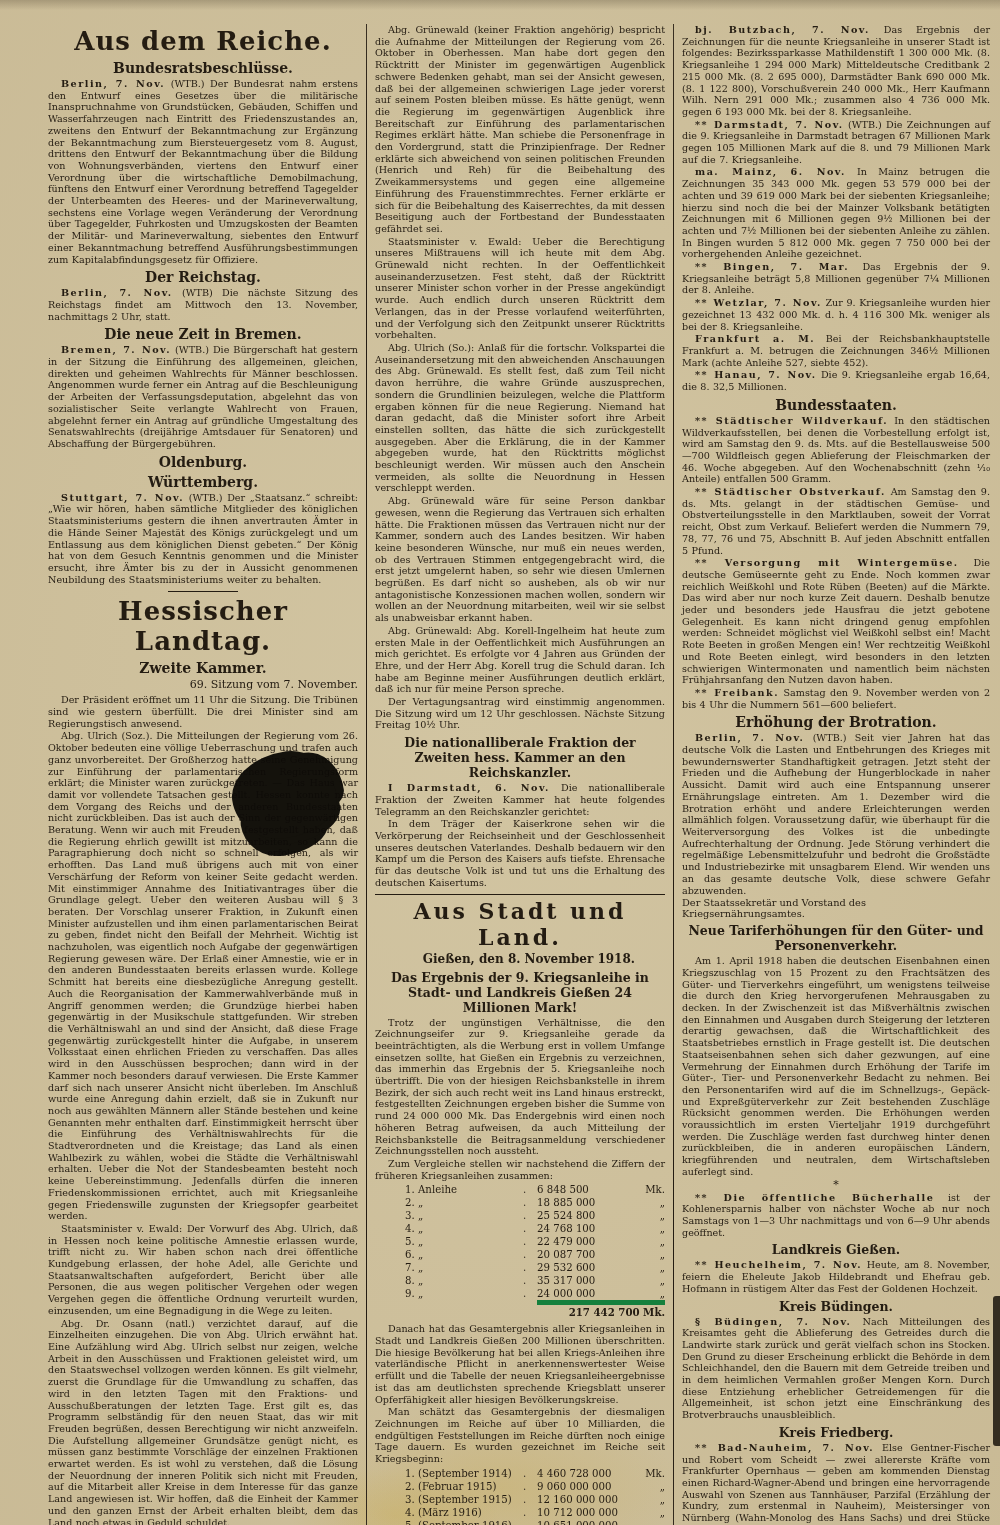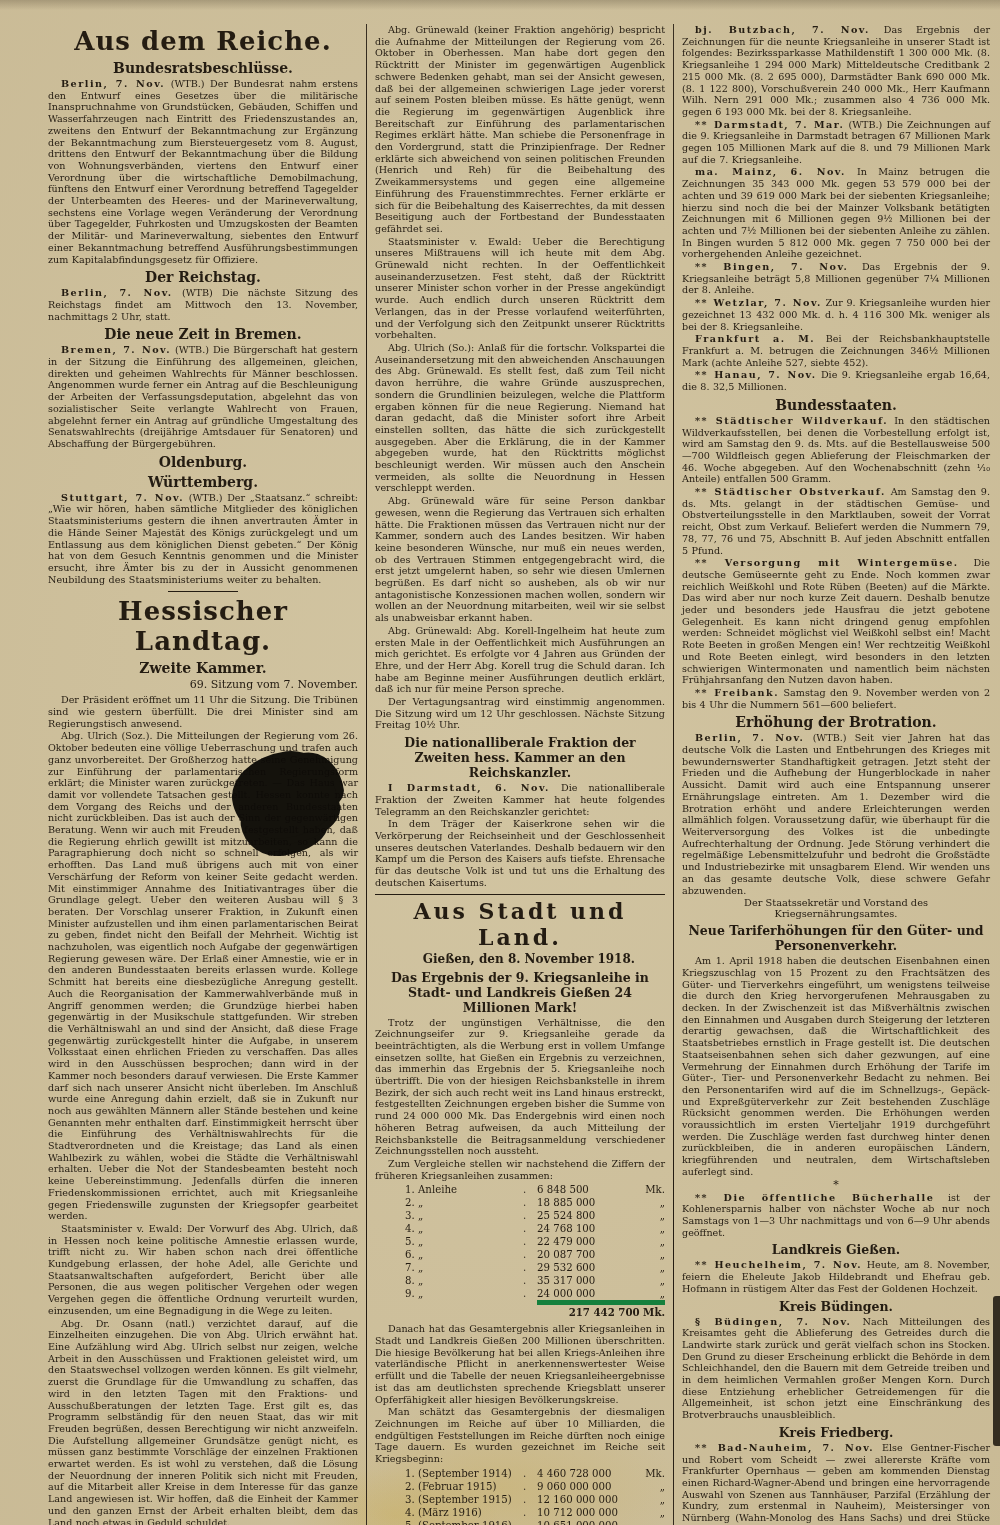--- a/index.html
+++ b/index.html
@@ -22,21 +22,21 @@
   .headline1{font-size:26px;font-weight:bold;text-align:center;margin:2px 0 1px;letter-spacing:1px;}
   .headline2{font-size:14px;font-weight:bold;text-align:center;margin:4px 0 2px;}
   .headline3{font-size:12.5px;font-weight:bold;text-align:center;margin:4px 0 2px;}
   .subline{font-size:11px;text-align:right;margin:1px 0 3px;}
   .para{font-size:9.6px;line-height:11.7px;text-align:justify;text-indent:13px;margin:0 0 1px;word-spacing:.4px;}
   .para .lead{font-weight:bold;letter-spacing:1.5px;}
   .dateline{font-size:12px;text-align:right;padding-right:30px;font-weight:bold;margin:2px 0;}
   .shortrule{width:70px;border-top:1.6px solid #241c12;margin:6px auto 4px;}
   .toprule{border-top:1.4px solid #241c12;margin:5px 0 3px;}
   .star{text-align:center;font-size:11px;line-height:10px;margin:2px 0;}
-  .sig{font-size:9.8px;text-align:center;margin:1px 0 2px;}
+  .sig{font-size:9.8px;text-align:left;margin:1px 0 2px;}
   .ltable{font-size:10.2px;margin:2px 0 3px 30px;}
   .lrow{display:flex;line-height:13px;}
   .lrow .lab{width:118px;white-space:nowrap;}
   .lrow .dots{flex:1;overflow:hidden;white-space:nowrap;letter-spacing:6px;color:#40362a;}
   .lrow .val{width:102px;text-align:left;white-space:nowrap;}
   .lrow .unit{width:26px;text-align:right;white-space:nowrap;}
   .ltotal{display:flex;line-height:15px;font-weight:bold;}
   .ltotal .lab{width:118px;}
   .ltotal .dots{flex:1;}
   .ltotal .val{width:128px;text-align:right;border-top:5px solid #15803d;white-space:nowrap;}
@@ -181,23 +181,23 @@
           <div class="lab">5. (September 1916)</div>
           <div class="dots">. . . . . .</div>
           <div class="val">10 651 000 000</div>
           <div class="unit">„</div>
         </div>
       </div>
     </div>
   <div class="divider"></div>
   <div class="col col-right" id="col-right">
       <div class="para"><span class="lead">bj. Butzbach, 7. Nov.</span> <span>Das Ergebnis der Zeichnungen für die neunte Kriegsanleihe in unserer Stadt ist folgendes: Bezirkssparkasse Mathildenstift 1 300 000 Mk. (8. Kriegsanleihe 1 294 000 Mark) Mitteldeutsche Creditbank 2 215 000 Mk. (8. 2 695 000), Darmstädter Bank 690 000 Mk. (8. 1 122 800), Vorschußverein 240 000 Mk., Herr Kaufmann Wilh. Nern 291 000 Mk.; zusammen also 4 736 000 Mk. gegen 6 193 000 Mk. bei der 8. Kriegsanleihe.</span></div>
-      <div class="para"><span class="lead">** Darmstadt, 7. Mar.</span> <span>(WTB.) Die Zeichnungen auf die 9. Kriegsanleihe in Darmstadt betragen 67 Millionen Mark gegen 105 Millionen Mark auf die 8. und 79 Millionen Mark auf die 7. Kriegsanleihe.</span></div>
+      <div class="para"><span class="lead">** Darmstadt, 7. Nov.</span> <span>(WTB.) Die Zeichnungen auf die 9. Kriegsanleihe in Darmstadt betragen 67 Millionen Mark gegen 105 Millionen Mark auf die 8. und 79 Millionen Mark auf die 7. Kriegsanleihe.</span></div>
       <div class="para"><span class="lead">ma. Mainz, 6. Nov.</span> <span>In Mainz betrugen die Zeichnungen 35 343 000 Mk. gegen 53 579 000 bei der achten und 39 619 000 Mark bei der siebenten Kriegsanleihe; hierzu sind noch die bei der Mainzer Volksbank betätigten Zeichnungen mit 6 Millionen gegen 9½ Millionen bei der achten und 7½ Millionen bei der siebenten Anleihe zu zählen. In Bingen wurden 5 812 000 Mk. gegen 7 750 000 bei der vorhergehenden Anleihe gezeichnet.</span></div>
-      <div class="para"><span class="lead">** Bingen, 7. Nov.</span> <span>Das Ergebnis der 9. Kriegsanleihe beträgt 5,8 Millionen gegenüber 7¼ Millionen der 8. Anleihe.</span></div>
+      <div class="para"><span class="lead">** Bingen, 7. Mar.</span> <span>Das Ergebnis der 9. Kriegsanleihe beträgt 5,8 Millionen gegenüber 7¼ Millionen der 8. Anleihe.</span></div>
       <div class="para"><span class="lead">** Wetzlar, 7. Nov.</span> <span>Zur 9. Kriegsanleihe wurden hier gezeichnet 13 432 000 Mk. d. h. 4 116 300 Mk. weniger als bei der 8. Kriegsanleihe.</span></div>
       <div class="para"><span class="lead">Frankfurt a. M.</span> <span>Bei der Reichsbankhauptstelle Frankfurt a. M. betrugen die Zeichnungen 346½ Millionen Mark (achte Anleihe 527, siebte 452).</span></div>
       <div class="para"><span class="lead">** Hanau, 7. Nov.</span> <span>Die 9. Kriegsanleihe ergab 16,64, die 8. 32,5 Millionen.</span></div>
       <div class="headline2">Bundesstaaten.</div>
       <div class="para"><span class="lead">** Städtischer Wildverkauf.</span> <span>In den städtischen Wildverkaufsstellen, bei denen die Vorbestellung erfolgt ist, wird am Samstag den 9. ds. Mts. auf die Bestellausweise 500—700 Wildfleisch gegen Ablieferung der Fleischmarken der 46. Woche abgegeben. Auf den Wochenabschnitt (zehn ¹⁄₁₀ Anteile) entfallen 500 Gramm.</span></div>
       <div class="para"><span class="lead">** Städtischer Obstverkauf.</span> <span>Am Samstag den 9. ds. Mts. gelangt in der städtischen Gemüse- und Obstverteilungsstelle in den Marktlauben, soweit der Vorrat reicht, Obst zum Verkauf. Beliefert werden die Nummern 79, 78, 77, 76 und 75, Abschnitt B. Auf jeden Abschnitt entfallen 5 Pfund.</span></div>
       <div class="para"><span class="lead">** Versorgung mit Wintergemüse.</span> <span>Die deutsche Gemüseernte geht zu Ende. Noch kommen zwar reichlich Weißkohl und Rote Rüben (Beeten) auf die Märkte. Das wird aber nur noch kurze Zeit dauern. Deshalb benutze jeder und besonders jede Hausfrau die jetzt gebotene Gelegenheit. Es kann nicht dringend genug empfohlen werden: Schneidet möglichst viel Weißkohl selbst ein! Macht Rote Beeten in großen Mengen ein! Wer rechtzeitig Weißkohl und Rote Beeten einlegt, wird besonders in den letzten schwierigen Wintermonaten und namentlich beim nächsten Frühjahrsanfang den Nutzen davon haben.</span></div>
       <div class="para"><span class="lead">** Freibank.</span> <span>Samstag den 9. November werden von 2 bis 4 Uhr die Nummern 561—600 beliefert.</span></div>
       <div class="headline2">Erhöhung der Brotration.</div>
       <div class="para"><span class="lead">Berlin, 7. Nov.</span> <span>(WTB.) Seit vier Jahren hat das deutsche Volk die Lasten und Entbehrungen des Krieges mit bewundernswerter Standhaftigkeit getragen. Jetzt steht der Frieden und die Aufhebung der Hungerblockade in naher Aussicht. Damit wird auch eine Entspannung unserer Ernährungslage eintreten. Am 1. Dezember wird die Brotration erhöht und andere Erleichterungen werden allmählich folgen. Voraussetzung dafür, wie überhaupt für die Weiterversorgung des Volkes ist die unbedingte Aufrechterhaltung der Ordnung. Jede Störung verhindert die regelmäßige Lebensmittelzufuhr und bedroht die Großstädte und Industriebezirke mit unsagbarem Elend. Wir wenden uns an das gesamte deutsche Volk, diese schwere Gefahr abzuwenden.</span></div>

